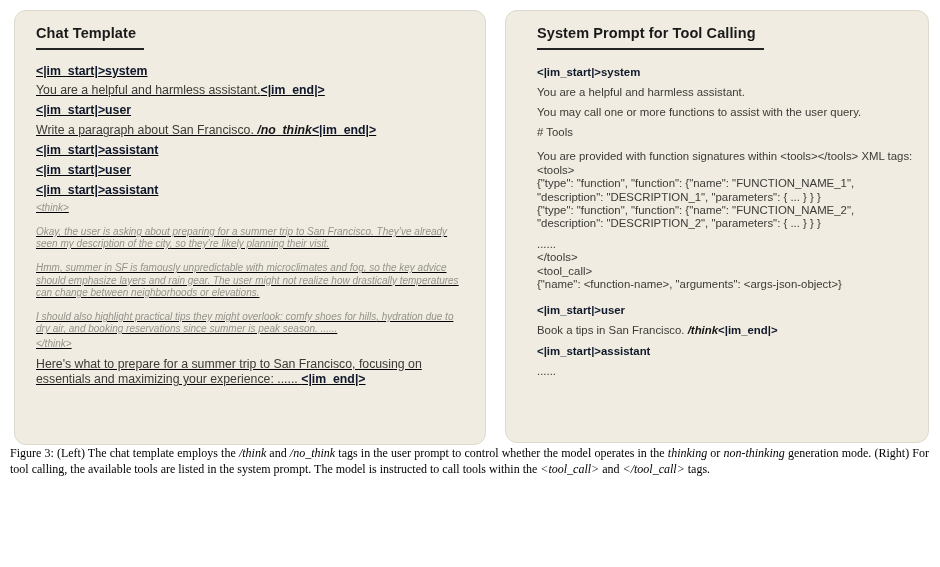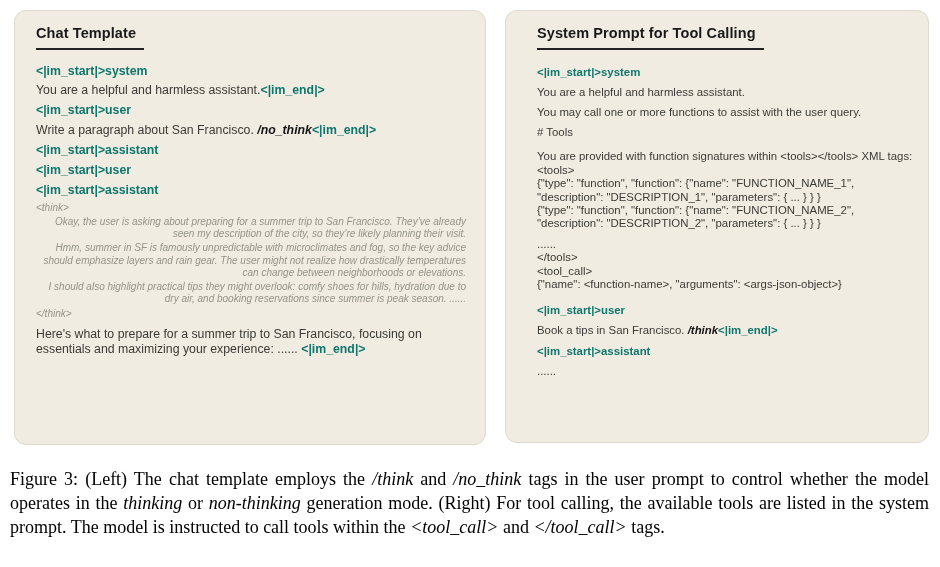--- a/index.html
+++ b/index.html
@@ -14,66 +14,66 @@
     display: flex;
     padding: 10px 11px 0 14px;
     gap: 19px;
   }
   .panel {
     background: #f0ece1;
     border: 1px solid #ddd9cd;
     border-radius: 12px;
     overflow: hidden;
   }
-  .panel-left  { width: 472px; height: 435px; padding: 13px 19px 0 21px; }
+  .panel-left  { width: 472px; height: 435px; padding: 13px 19px 0 21px; text-decoration: underline; }
   .panel-right { width: 424px; height: 433px; padding: 13px 14px 0 31px; }
   .panel-title {
     display: inline-block;
     margin: 0 0 9px 0;
     padding: 0 8px 7px 0;
     font-size: 14.5px;
     font-weight: 700;
     color: #19191a;
     border-bottom: 2.5px solid #222;
     letter-spacing: 0.1px;
   }
   .panel-body { color: #3b3a36; }
   .panel-body p { margin: 0; }
 
   
   .panel-left .panel-body { font-size: 12.3px; }
   .panel-left .b-token, .panel-left .b-line { margin-top: 4.5px; line-height: 1.26; }
   .panel-left .b-final { margin-top: 6px; line-height: 1.26; }
   .panel-left .b-ttag  { margin-top: 3px; }
-  .panel-left .b-think { margin-top: 2px; text-align: right; }
+  .panel-left .b-think { margin-top: 12px; }
   .b-ttag, .b-think {
     font-size: 10px;
     line-height: 1.22;
     font-style: italic;
     color: #94938b;
   }
 
   
   .panel-right .panel-body { font-size: 11.4px; }
   .panel-right .b-token, .panel-right .b-line { margin-top: 5.5px; line-height: 1.3; }
   .panel-right .b-gap   { margin-top: 9px;  line-height: 1.3; }
   .panel-right .b-ugap  { margin-top: 12px; line-height: 1.3; }
   .panel-right .b-tight { margin-top: 0;    line-height: 1.16; }
   .panel-right .b-tgap  { margin-top: 8px;  line-height: 1.16; }
 
   
   .s-r  { }
-  .s-b  { font-weight: 700; color: #0f766e; }
+  .s-b  { font-weight: 700; color: #0f172a; }
   .s-bi { font-weight: 700; font-style: italic; color: #161617; }
   .s-i  { font-style: italic; }
 
   .caption {
-    margin: 23px 11px 0 10px;
+    margin: 1px 11px 0 10px;
     font-family: "Liberation Serif", serif;
-    font-size: 18px;
+    font-size: 12px;
     line-height: 1.33;
     color: #000;
     text-align: justify;
   }
 </style>
 </head>
 <body>
 
 <div class="figure-row">
   <div class="panel panel-left">

